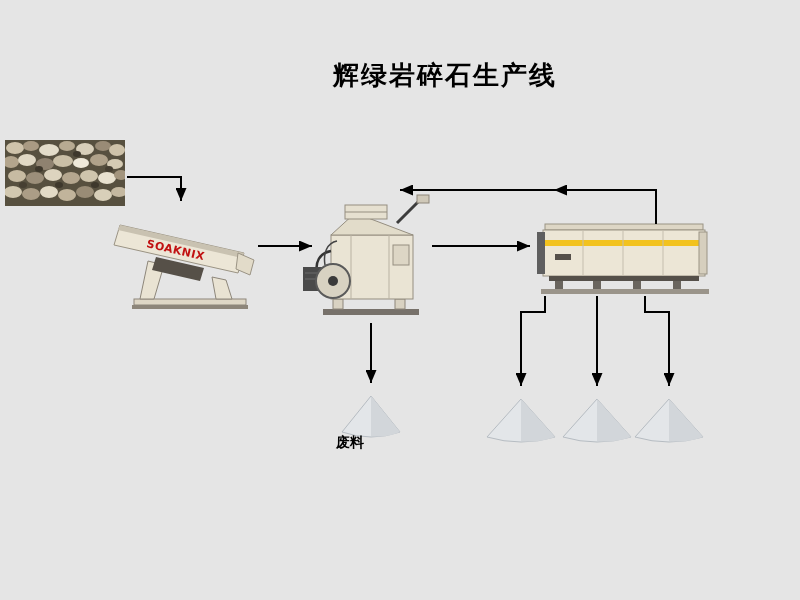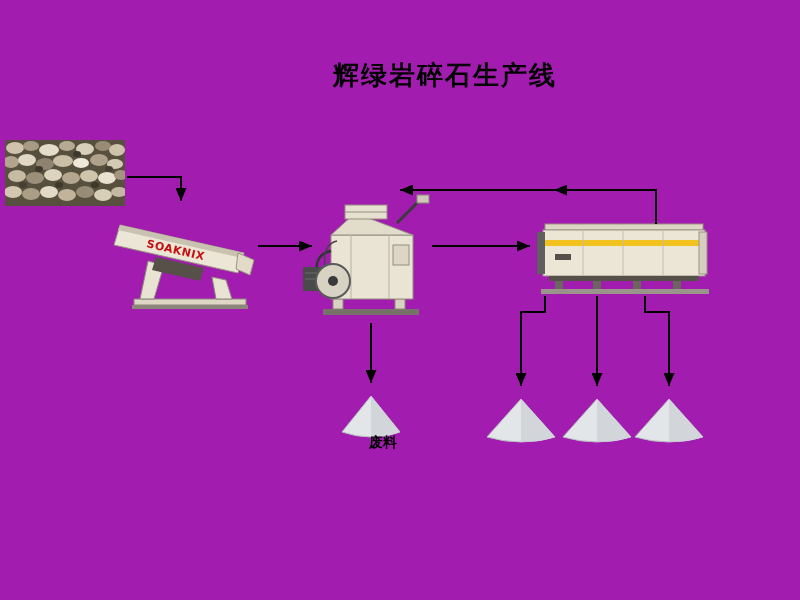--- a/index.html
+++ b/index.html
@@ -1,21 +1,21 @@
 <!DOCTYPE html>
 <html><head>
 <meta charset="utf-8">
 <style>
   html,body{margin:0;padding:0;background:#ffffff;}
   body{font-family:"DejaVu Sans","Liberation Sans",sans-serif;}
-  .page{position:relative;width:800px;height:600px;background:#a21caf;overflow:hidden;}
+  .page{position:relative;width:800px;height:600px;background:#e5e5e5;overflow:hidden;}
   .abs{position:absolute;}
   .title{position:absolute;top:58px;left:100px;width:690px;text-align:center;
          font-size:26px;font-weight:bold;color:#000;letter-spacing:2px;}
-  .waste-label{position:absolute;top:434px;left:348px;width:70px;text-align:center;
+  .waste-label{position:absolute;top:434px;left:336px;width:70px;text-align:left;
                font-size:14px;font-weight:bold;color:#000;}
   svg{display:block;}
 </style>
 </head>
 <body>
 
 <div class="page">
 
   <div class="title">辉绿岩碎石生产线</div>
 

